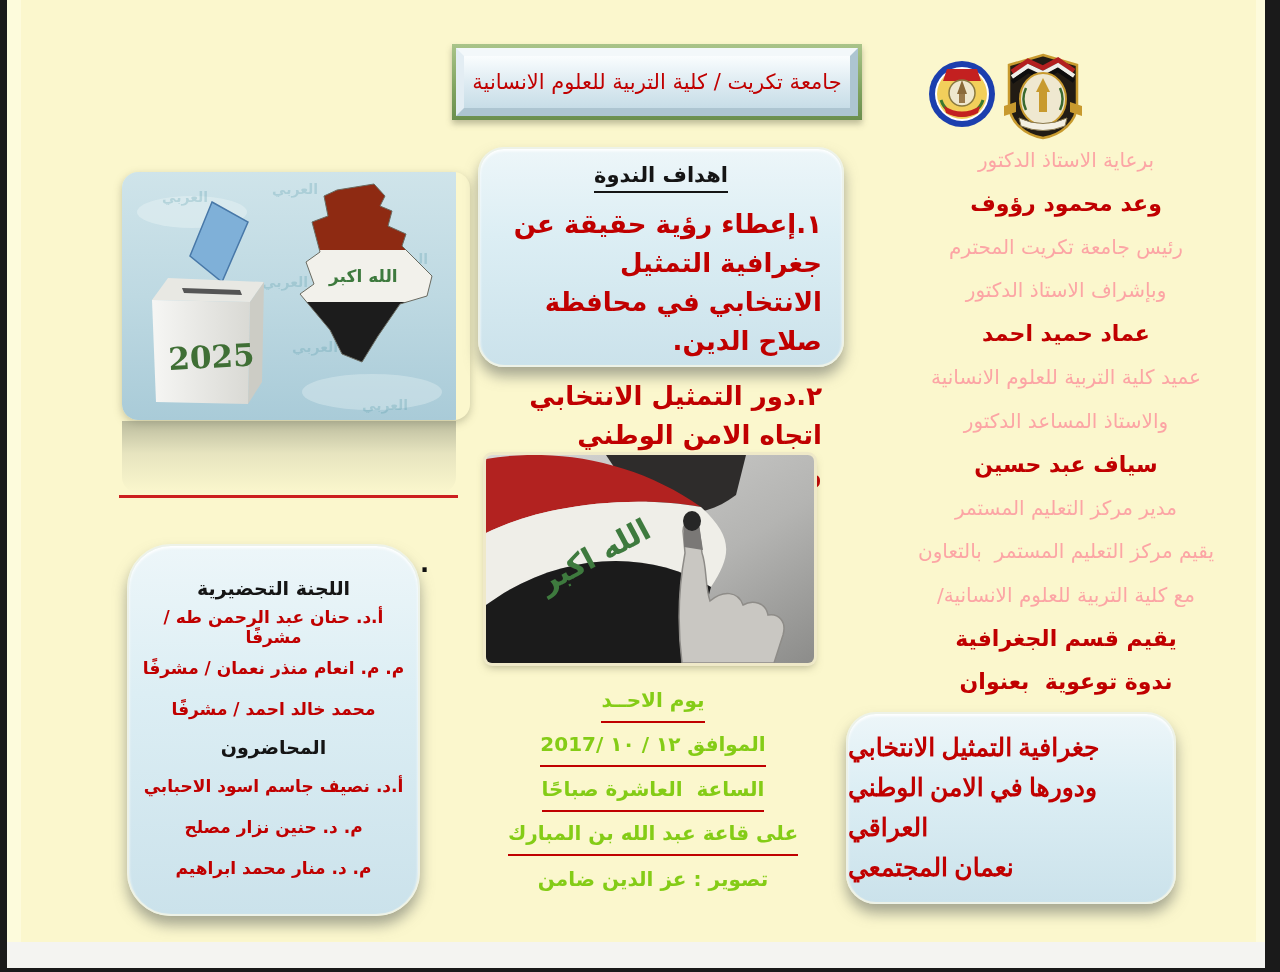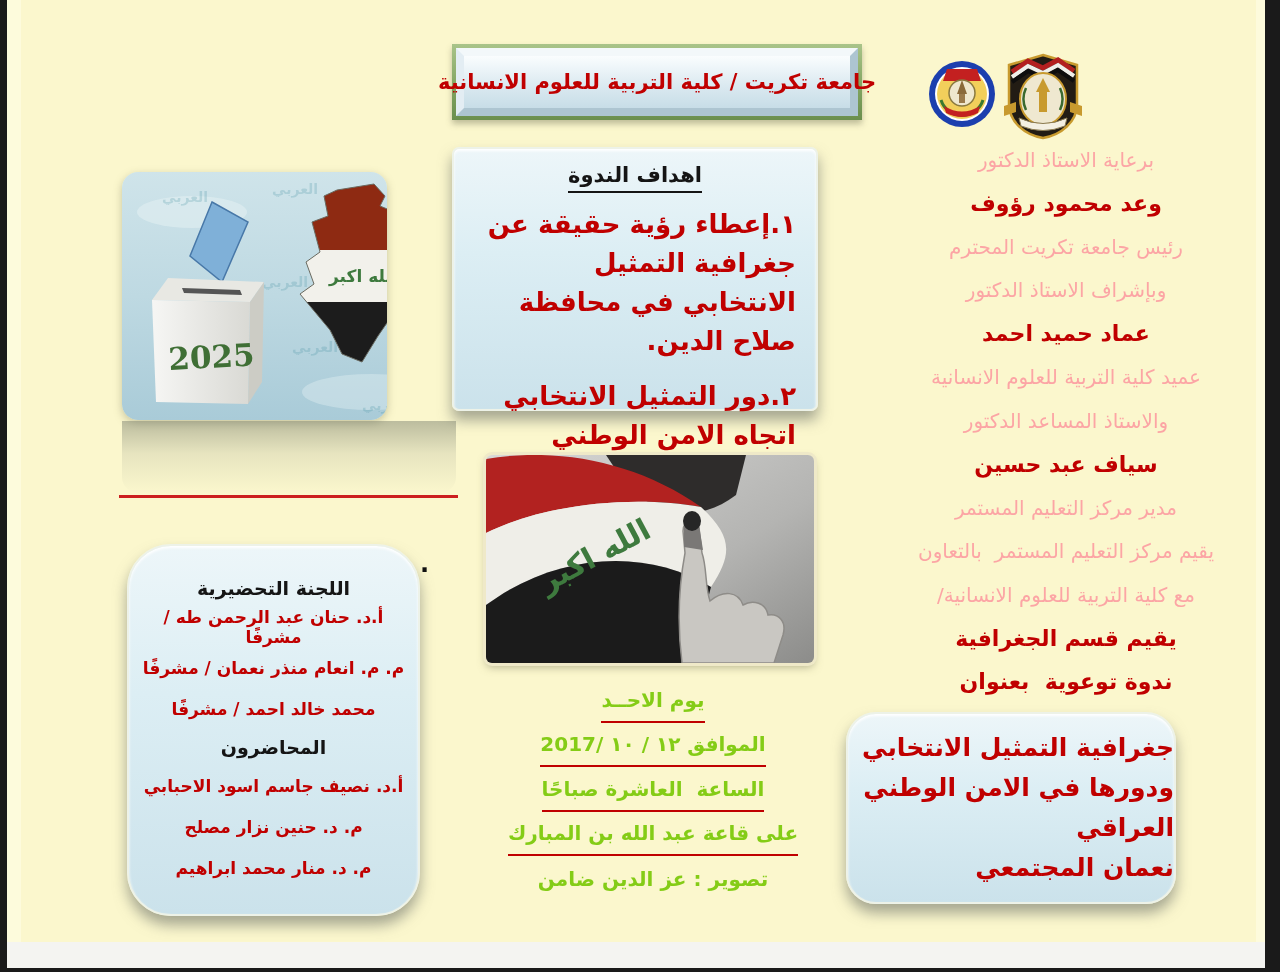--- a/index.html
+++ b/index.html
@@ -21,21 +21,21 @@
     position:absolute;left:452px;top:44px;width:410px;height:76px;
     background:linear-gradient(180deg,#A9C489 0%,#7FA35F 60%,#6B8F4E 100%);
     padding:4px;box-shadow:0 4px 6px rgba(120,120,90,.45);
   }
   .banner-bevel{
     width:100%;height:100%;
     border:8px solid;border-color:#F3F8FA #ADC5D1 #ADC5D1 #E3EDF3;
     background:linear-gradient(180deg,#FAFDFE 0%,#DCEAF1 55%,#C7DDE7 100%);
     display:flex;align-items:center;justify-content:center;
   }
-  .banner-text{color:#C00000;font-weight:700;font-size:21px;white-space:nowrap;}
+  .banner-text{color:#C00000;font-weight:400;font-size:21px;white-space:nowrap;}
 
   
   .logo{position:absolute;}
   .logo-university{left:928px;top:60px;width:68px;height:68px;}
   .logo-college{left:1004px;top:52px;width:78px;height:88px;}
 
   
   .patronage{position:absolute;left:868px;top:138px;width:396px;text-align:center;}
   .pat-line{
     height:43.5px;display:flex;align-items:center;justify-content:center;
@@ -45,36 +45,36 @@
 
   
   .bluebox{
     background:linear-gradient(180deg,#EDF6F9 0%,#DCEEF4 40%,#CBE2EB 100%);
     box-shadow:0 9px 14px rgba(95,100,95,.55), inset 0 2px 3px #ffffff;
     border:2px solid #EDF2E8;
   }
 
   
   .objectives{
-    position:absolute;left:452px;top:147px;width:366px;height:264px;
-    border-radius:7px;padding:14px 20px;text-align:center;
+    position:absolute;left:478px;top:147px;width:366px;height:220px;
+    border-radius:26px;padding:14px 20px;text-align:center;
   }
   .objectives-heading{
     color:#151515;font-size:21px;font-weight:700;display:inline-block;
     border-bottom:2.5px solid #151515;padding-bottom:4px;margin-bottom:12px;
   }
   .objective-item{
     color:#C00000;font-size:26px;font-weight:700;text-align:right;
     line-height:1.5;white-space:pre-wrap;
   }
   .objective-item + .objective-item{margin-top:16px;}
 
   
   .ballot-wrap{
-    position:absolute;left:122px;top:172px;width:265px;height:248px;
+    position:absolute;left:122px;top:172px;width:348px;height:248px;
     border-radius:16px;overflow:hidden;box-shadow:0 3px 8px rgba(120,120,90,.4);
   }
   .ballot-reflection{
     position:absolute;left:122px;top:421px;width:334px;height:72px;
     border-radius:0 0 16px 16px;
     background:linear-gradient(180deg,rgba(125,130,112,.5) 0%,rgba(170,172,150,.25) 45%,rgba(251,247,205,0) 100%);
   }
   .red-divider{position:absolute;left:119px;top:495px;width:339px;height:3px;background:#CC1F1F;}
 
   
@@ -101,21 +101,21 @@
     color:#84cc16;font-size:20px;font-weight:700;white-space:pre-wrap;
     border-bottom:2.5px solid #C00000;padding-bottom:9px;display:inline-block;
   }
   .sch-text.nounder{border-bottom:none;text-align:center;}
 
   
   .titlebox{
     position:absolute;left:846px;top:712px;width:330px;height:192px;
     border-radius:30px;display:flex;align-items:center;justify-content:center;
   }
-  .titlebox-inner{color:#C00000;font-size:25px;font-weight:700;text-align:right;line-height:1.6;}
+  .titlebox-inner{color:#C00000;font-size:25px;font-weight:700;text-align:left;line-height:1.6;font-family:Liberation Serif, serif;}
 
   .stray-dot{position:absolute;left:420px;top:550px;color:#111;font-size:24px;font-weight:700;}
 </style>
 </head>
 <body>
 
 <div class="stage">
   <div class="poster">
     <div class="edge-light-left"></div>
     <div class="edge-light-right"></div>

